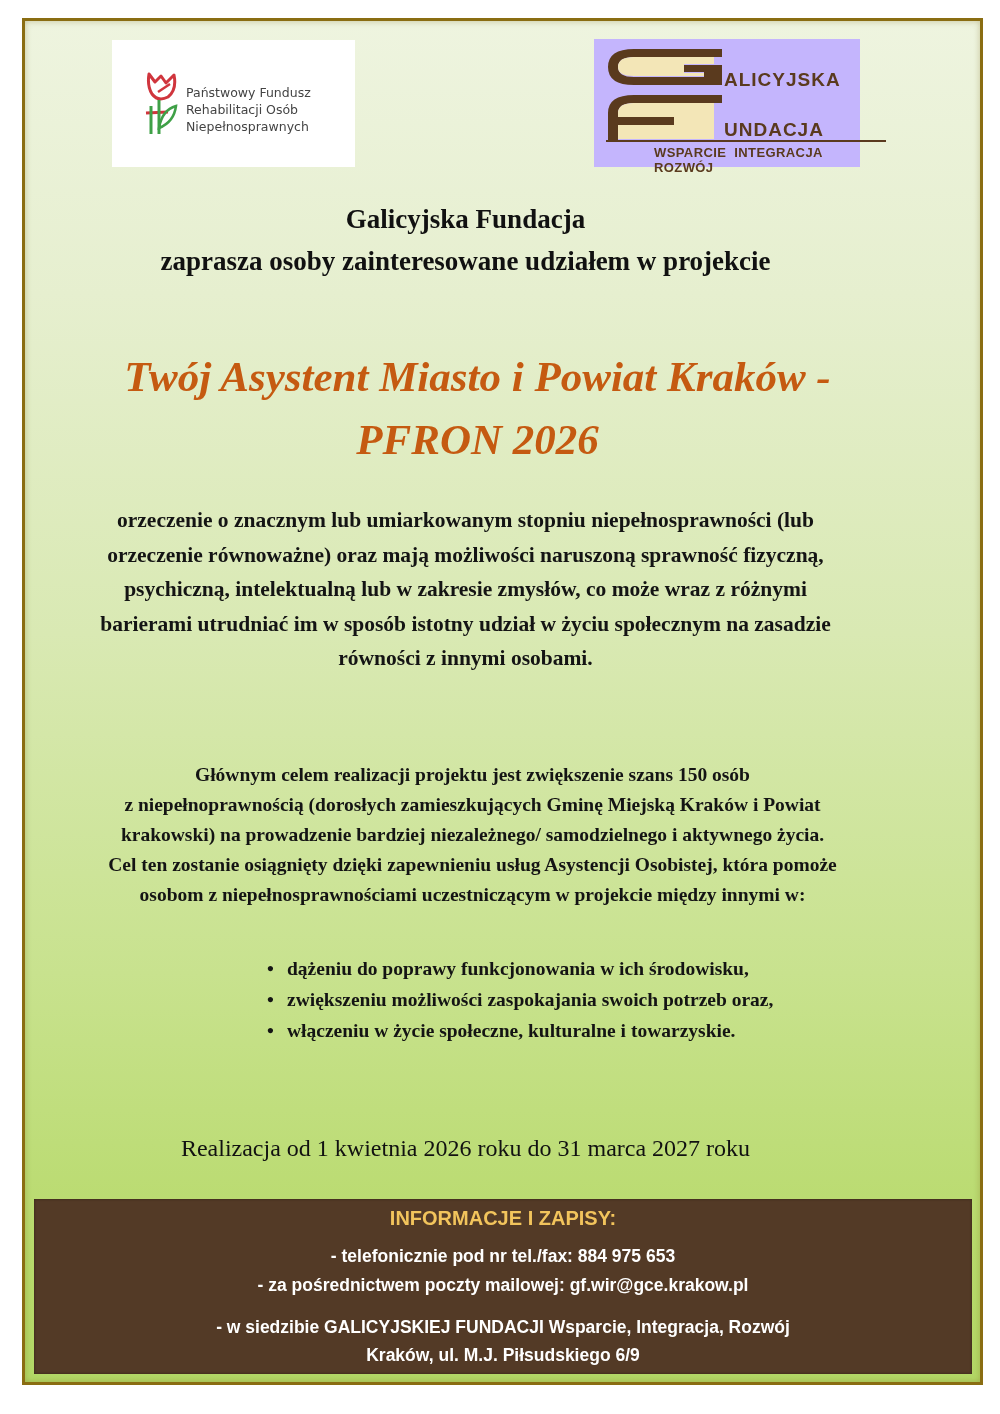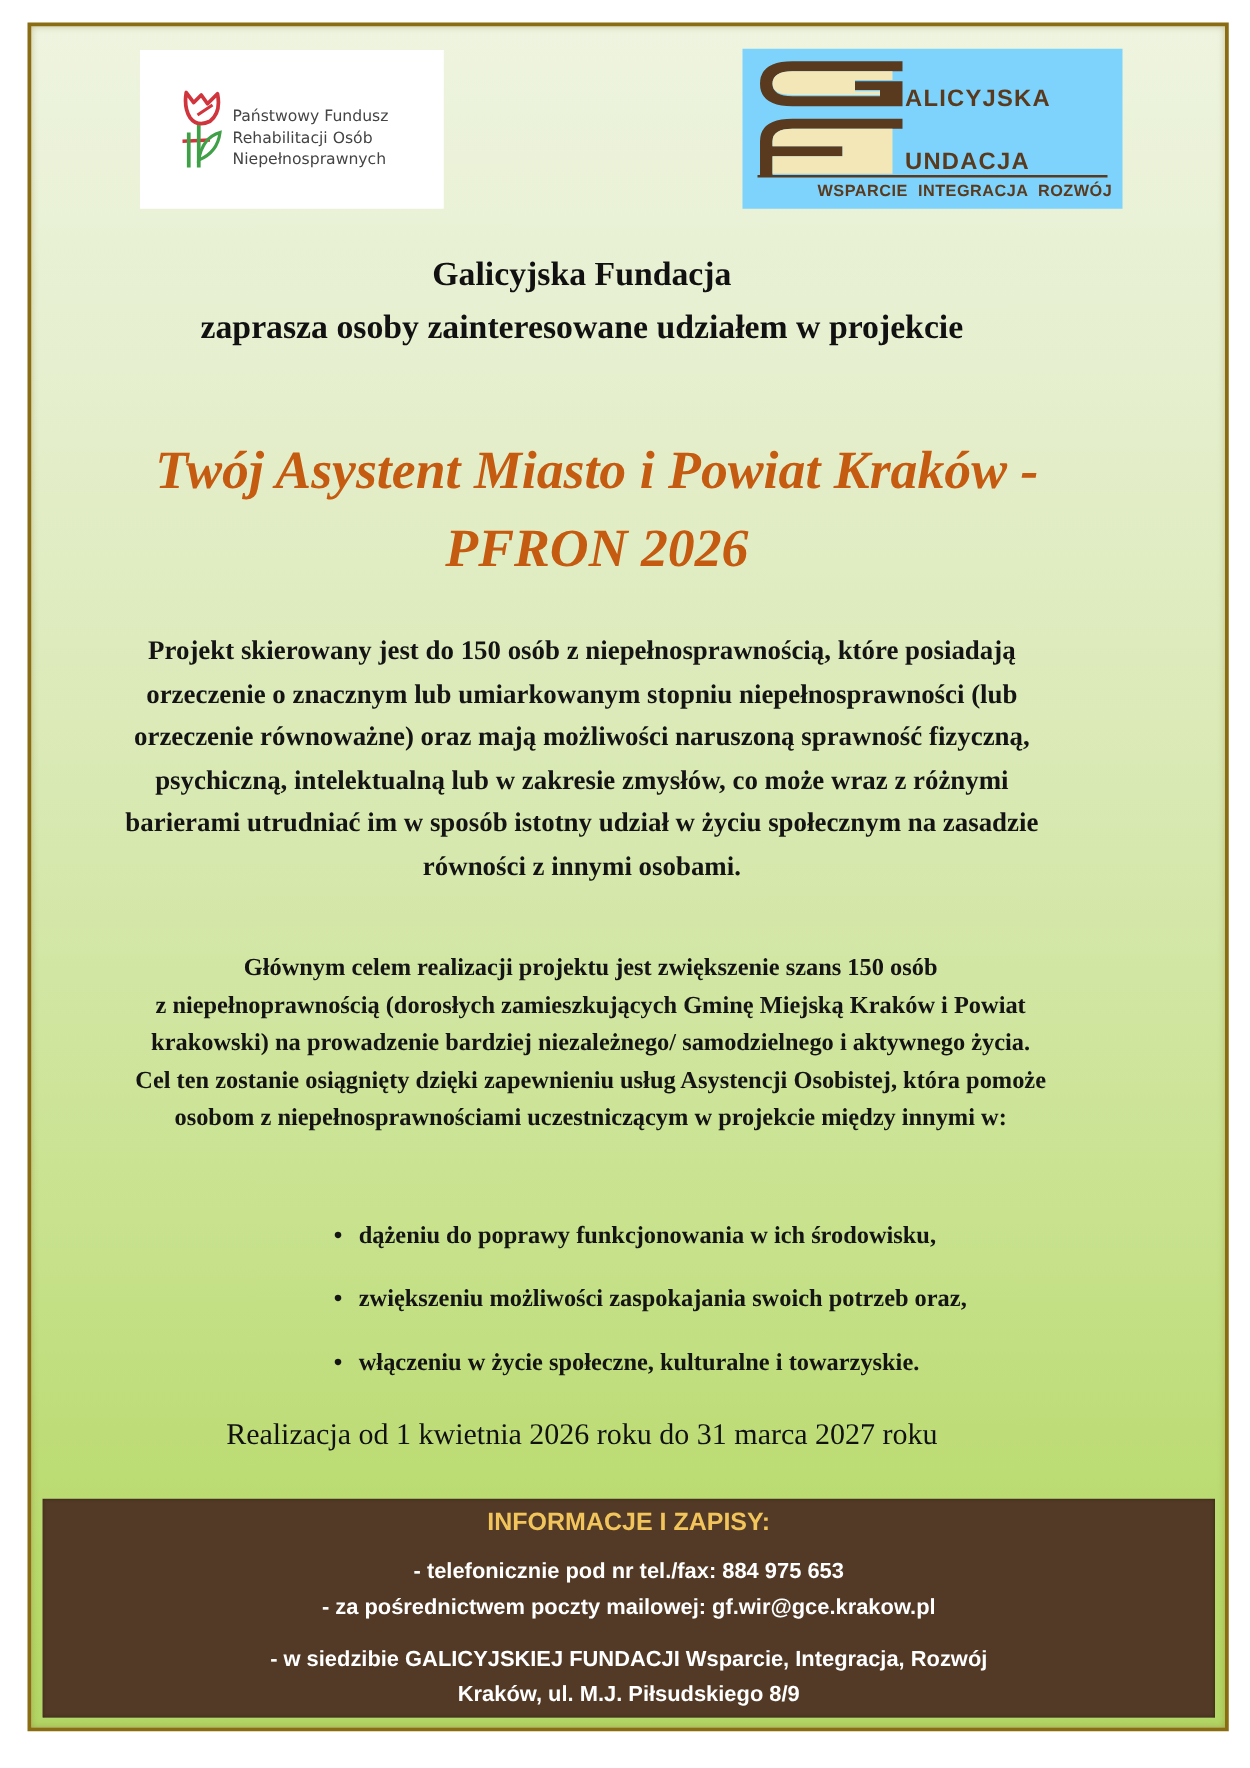--- a/index.html
+++ b/index.html
@@ -16,21 +16,21 @@
   }
   .logo-pfron {
     position: absolute; left: 112px; top: 40px; width: 243px; height: 127px; background: #ffffff;
   }
   .logo-pfron svg.tulip { position: absolute; left: 32px; top: 30px; }
   .pfron-text {
     position: absolute; left: 74px; top: 44px; font-family: "DejaVu Sans", sans-serif;
     font-size: 12.5px; line-height: 17px; color: #444444;
   }
   .logo-gf {
-    position: absolute; left: 594px; top: 39px; width: 304px; height: 128px; background: #7dd3fc;
+    position: absolute; left: 594px; top: 39px; width: 266px; height: 128px; background: #c4b5fd;
   }
   .gf-title {
     position: absolute; font-family: "Liberation Sans", sans-serif; font-weight: bold; color: #5a3a1e;
     letter-spacing: 1px;
   }
   .gf-line { position: absolute; left: 12px; top: 101px; width: 280px; height: 2px; background: #5a3a1e; }
   .gf-sub {
     position: absolute; left: 60px; top: 106px; font-family: "Liberation Sans", sans-serif; font-weight: bold;
     font-size: 13px; color: #5a3a1e; letter-spacing: 0.4px; word-spacing: 4px;
   }
@@ -38,21 +38,21 @@
   .heading { font-weight: bold; font-size: 27px; color: #111111; line-height: 42px; top: 198px; }
   .project-title {
     top: 345px; font-weight: bold; font-style: italic; font-size: 43px; line-height: 63px; color: #c55a11; padding-left: 12px;
   }
   .para1 { top: 503px; font-weight: bold; font-size: 21.5px; line-height: 34.5px; color: #141414; }
   .para2 { top: 760px; font-weight: bold; font-size: 19.5px; line-height: 30px; color: #141414; }
   .bullets {
     position: absolute; left: 267px; top: 953px; font-weight: bold; font-size: 19.5px; line-height: 31px;
     color: #141414; margin: 0; padding: 0; list-style: none;
   }
-  .bullets li { position: relative; padding-left: 20px; margin-top: 20px; }
+  .bullets li { position: relative; padding-left: 20px; }
   .bullets li::before { content: "•"; position: absolute; left: 0; top: 0; }
   .realization { top: 1130px; font-weight: normal; font-size: 24px; line-height: 36px; color: #111111; }
   .info-box {
     position: absolute; left: 34px; top: 1199px; width: 938px; height: 175px; background: #533a26;
     box-shadow: inset 0 0 3px rgba(0,0,0,0.4);
     text-align: center; font-family: "Liberation Sans", sans-serif; font-weight: bold;
   }
   .info-title { position: absolute; left: 0; right: 0; top: 8px; font-size: 20px; color: #f2c45c; }
   .info-line { position: absolute; left: 0; right: 0; font-size: 17.5px; color: #ffffff; }
 </style>
@@ -96,21 +96,20 @@
   <div>Galicyjska Fundacja</div>
   <div>zaprasza osoby zainteresowane udziałem w projekcie</div>
 </div>
 
 <div class="center project-title">
   <div>Twój Asystent Miasto i Powiat Kraków -</div>
   <div>PFRON 2026</div>
 </div>
 
 <div class="center para1">
-  <div>Projekt skierowany jest do 150 osób z niepełnosprawnością, które posiadają</div>
   <div>orzeczenie o znacznym lub umiarkowanym stopniu niepełnosprawności (lub</div>
   <div>orzeczenie równoważne) oraz mają możliwości naruszoną sprawność fizyczną,</div>
   <div>psychiczną, intelektualną lub w zakresie zmysłów, co może wraz z różnymi</div>
   <div>barierami utrudniać im w sposób istotny udział w życiu społecznym na zasadzie</div>
   <div>równości z innymi osobami.</div>
 </div>
 
 <div class="center para2" style="left:0;width:945px;">
   <div>Głównym celem realizacji projektu jest zwiększenie szans 150 osób</div>
   <div>z niepełnoprawnością (dorosłych zamieszkujących Gminę Miejską Kraków i Powiat</div>
@@ -125,14 +124,14 @@
   <li>włączeniu w życie społeczne, kulturalne i towarzyskie.</li>
 </ul>
 
 <div class="center realization">Realizacja od 1 kwietnia 2026 roku do 31 marca 2027 roku</div>
 
 <div class="info-box">
   <div class="info-title">INFORMACJE I ZAPISY:</div>
   <div class="info-line" style="top:47px;">- telefonicznie pod nr tel./fax: 884 975 653</div>
   <div class="info-line" style="top:76px;">- za pośrednictwem poczty mailowej: gf.wir@gce.krakow.pl</div>
   <div class="info-line" style="top:118px;">- w siedzibie GALICYJSKIEJ FUNDACJI Wsparcie, Integracja, Rozwój</div>
-  <div class="info-line" style="top:146px;">Kraków, ul. M.J. Piłsudskiego 8/9</div>
+  <div class="info-line" style="top:146px;">Kraków, ul. M.J. Piłsudskiego 6/9</div>
 </div>
 
 </body></html>

